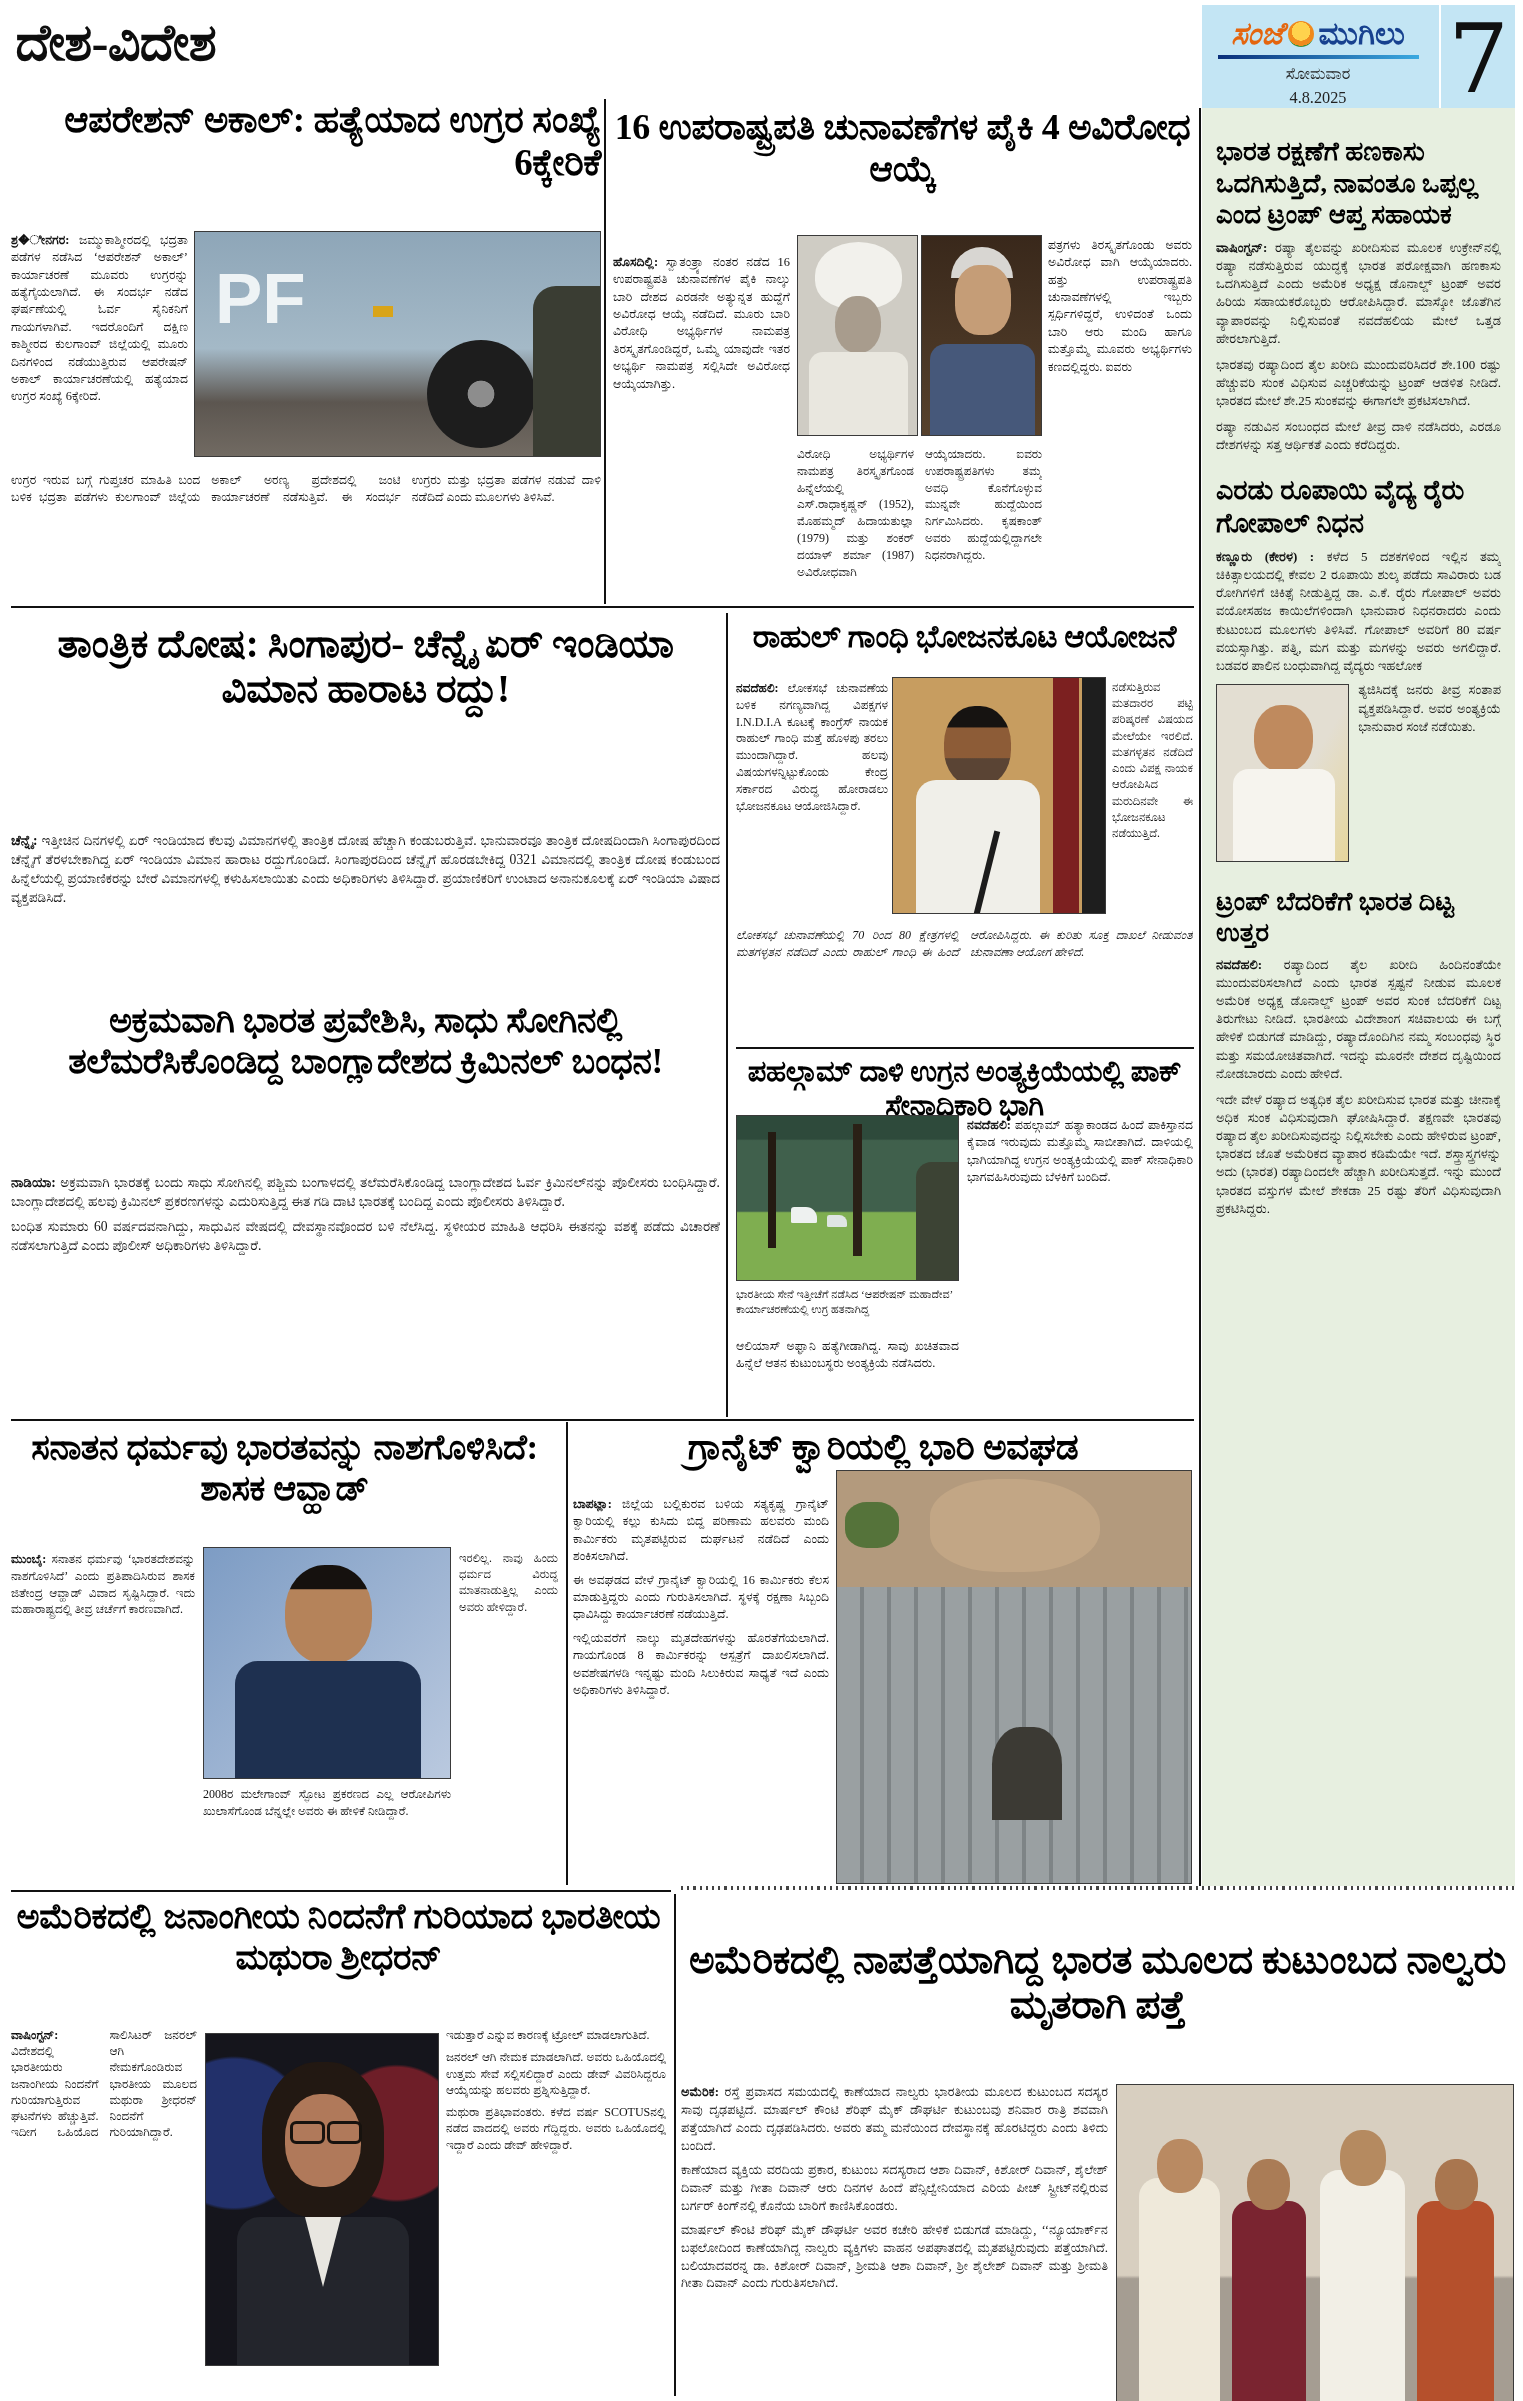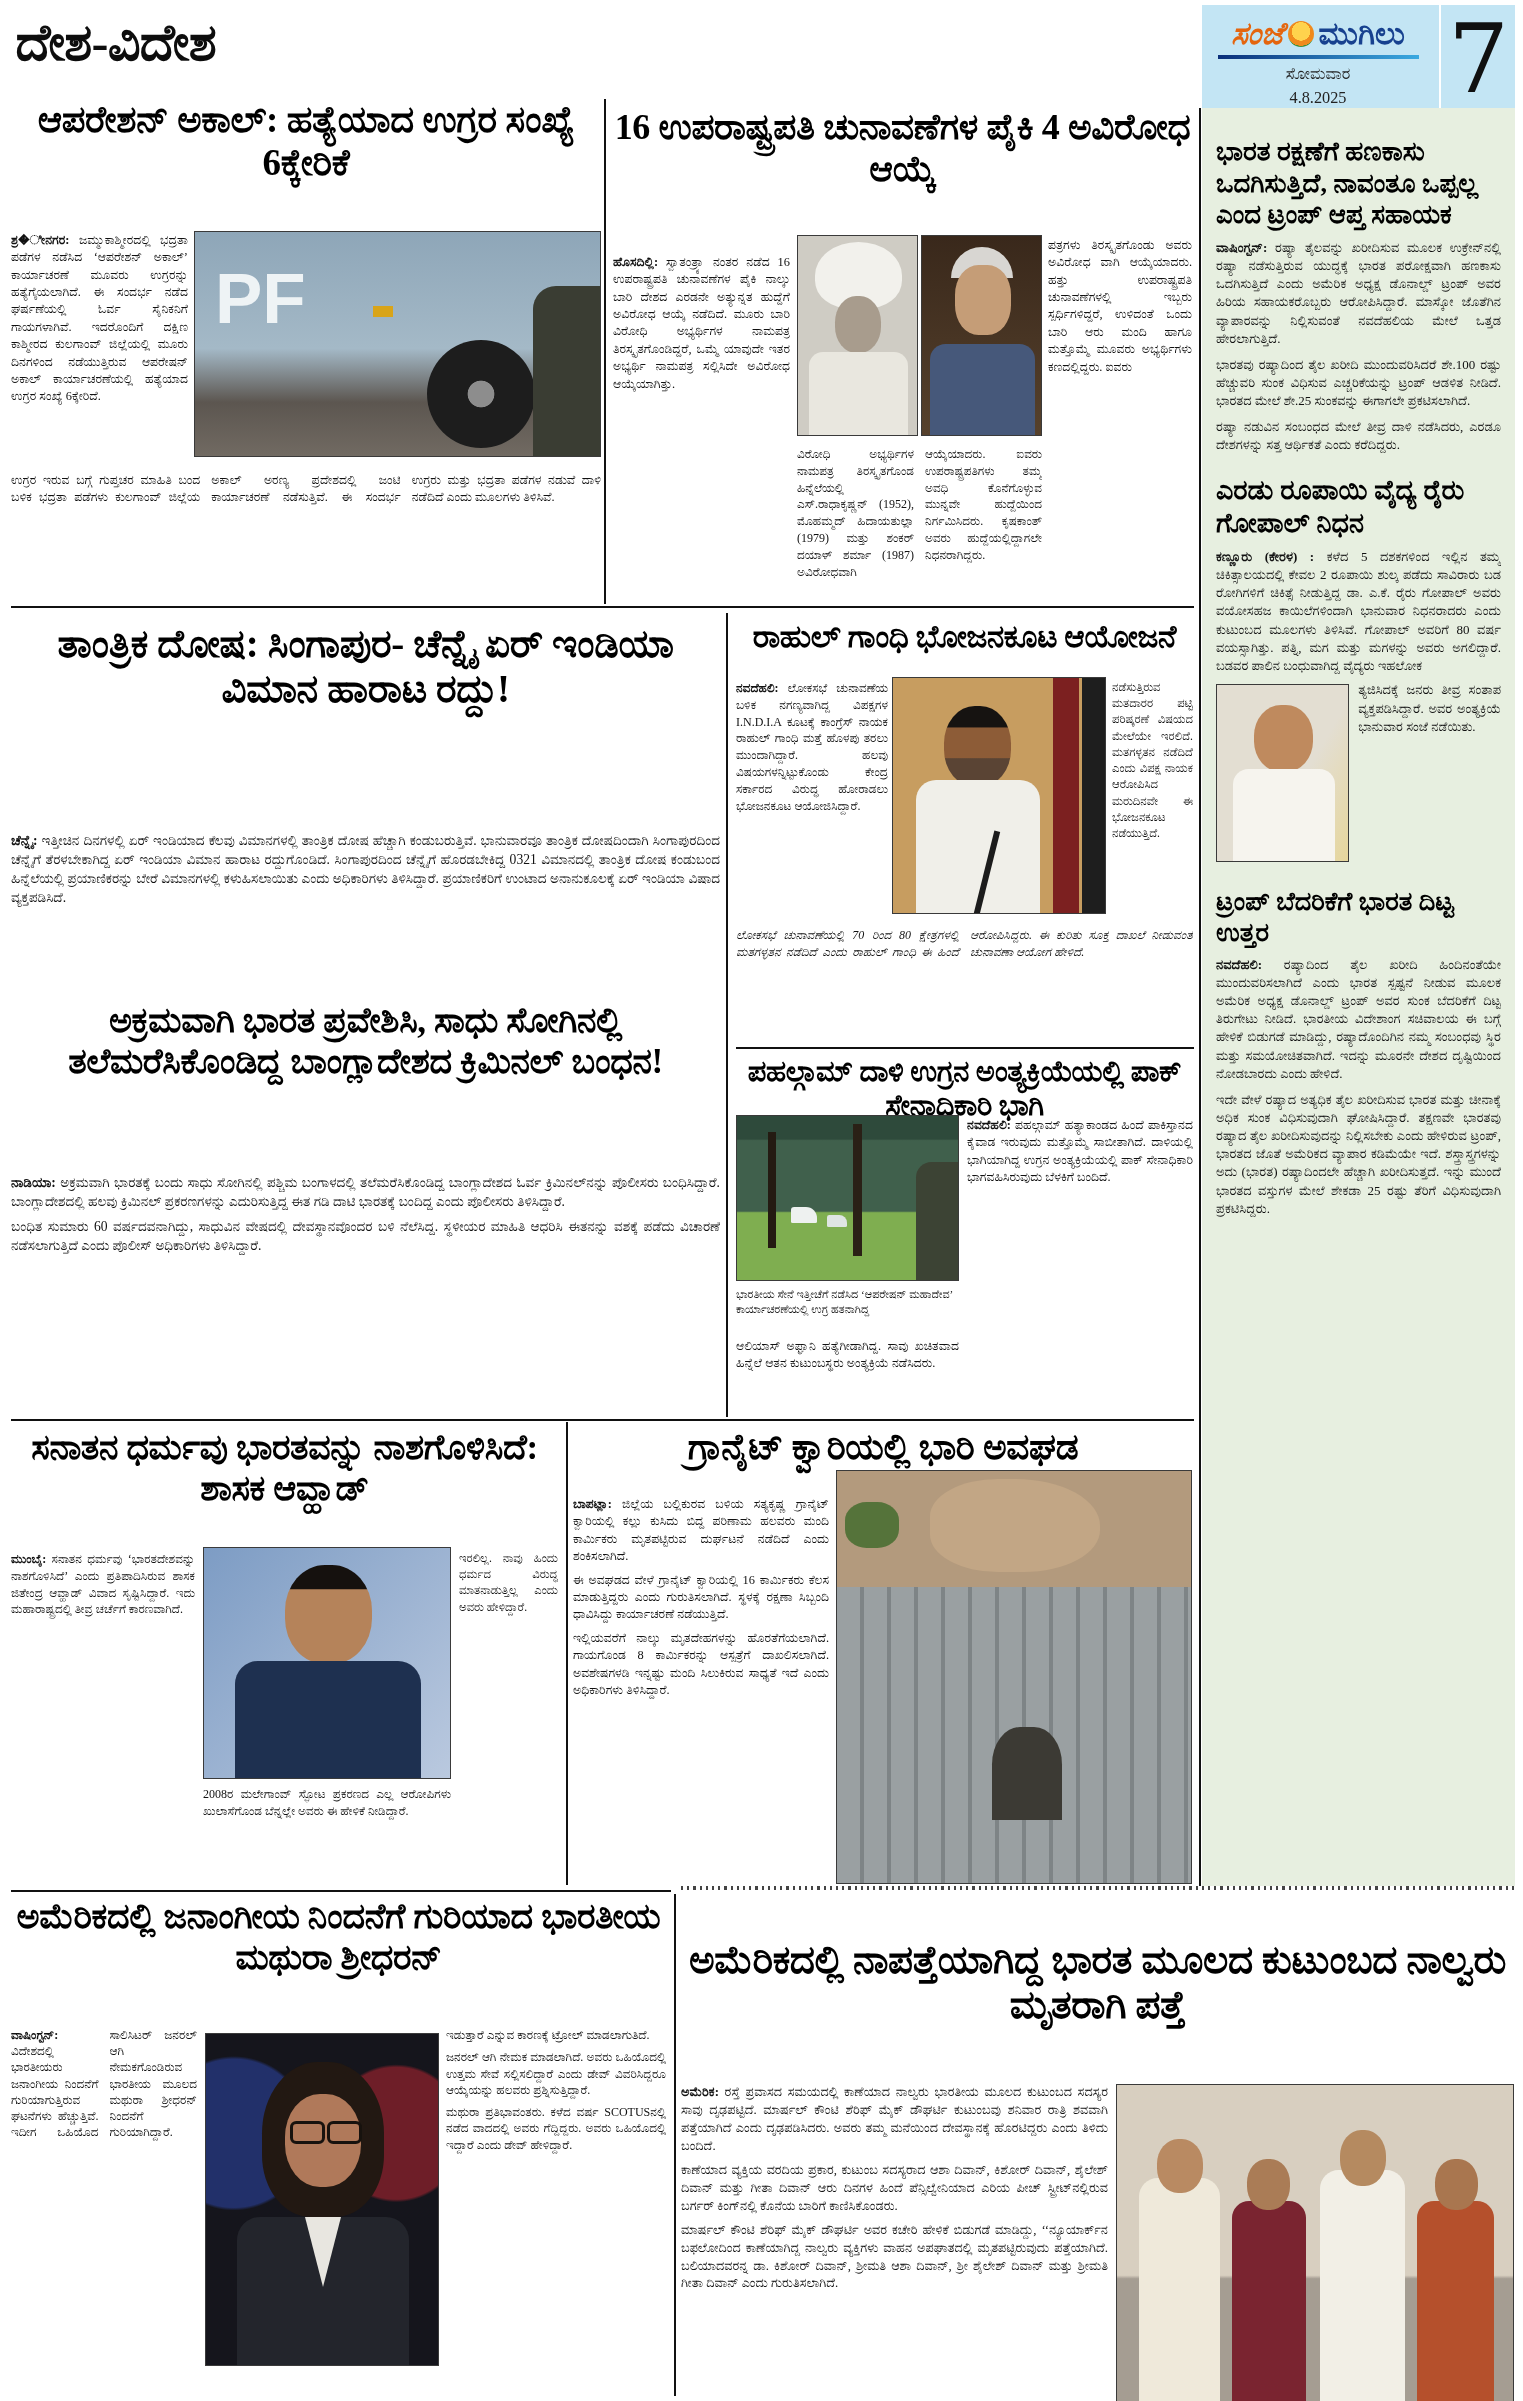--- a/index.html
+++ b/index.html
@@ -63,21 +63,21 @@
   <div class="vrule" style="left:726px;top:613px;height:804px;"></div>
   <div class="hrule" style="left:736px;top:1047px;width:458px;"></div>
   <div class="hrule" style="left:11px;top:1419px;width:1183px;"></div>
   <div class="vrule" style="left:566px;top:1422px;height:463px;"></div>
   <div class="vrule" style="left:1199px;top:108px;height:1778px;"></div>
   <div class="hrule" style="left:11px;top:1890px;width:660px;"></div>
   <div class="dotted" style="left:681px;top:1886px;width:833px;"></div>
   <div class="vrule" style="left:674px;top:1894px;height:502px;"></div>
 
   <div class="abs" style="left:11px;top:99px;width:590px;height:503px;">
-    <div class="hl" style="font-size:37px;">ಆಪರೇಶನ್ ಅಕಾಲ್: ಹತ್ಯೆಯಾದ ಉಗ್ರರ ಸಂಖ್ಯೆ 6ಕ್ಕೇರಿಕೆ</div>
+    <div class="hl" style="font-size:37px;text-align:right;">ಆಪರೇಶನ್ ಅಕಾಲ್: ಹತ್ಯೆಯಾದ ಉಗ್ರರ ಸಂಖ್ಯೆ 6ಕ್ಕೇರಿಕೆ</div>
     <div class="bt" style="position:absolute;left:0;top:133px;width:177px;height:341px;font-size:12.4px;">
       <b class="dl">ಶ್ರ�ೀನಗರ:</b>
       <span>ಜಮ್ಮುಕಾಶ್ಮೀರದಲ್ಲಿ ಭದ್ರತಾ ಪಡೆಗಳ ನಡೆಸಿದ ‘ಆಪರೇಶನ್ ಅಕಾಲ್’ ಕಾರ್ಯಾಚರಣೆ ಮೂವರು ಉಗ್ರರನ್ನು ಹತ್ಯೆಗೈಯಲಾಗಿದೆ. ಈ ಸಂದರ್ಭ ನಡೆದ ಘರ್ಷಣೆಯಲ್ಲಿ ಓರ್ವ ಸೈನಿಕನಿಗೆ ಗಾಯಗಳಾಗಿವೆ. ಇದರೊಂದಿಗೆ ದಕ್ಷಿಣ ಕಾಶ್ಮೀರದ ಕುಲಗಾಂವ್ ಜಿಲ್ಲೆಯಲ್ಲಿ ಮೂರು ದಿನಗಳಿಂದ ನಡೆಯುತ್ತಿರುವ ಆಪರೇಷನ್ ಅಕಾಲ್ ಕಾರ್ಯಾಚರಣೆಯಲ್ಲಿ ಹತ್ಯೆಯಾದ ಉಗ್ರರ ಸಂಖ್ಯೆ 6ಕ್ಕೇರಿದೆ.</span>
     </div>
     <div class="photo" style="left:183px;top:132px;width:407px;height:226px;background:linear-gradient(180deg,#8ea6b8 0%,#a4b9c7 52%,#5c5650 76%,#716a62 100%);">
       <div class="ph" style="left:20px;top:26px;font-family:'Liberation Sans',sans-serif;font-weight:800;font-size:71px;color:#eef3f5;">PF</div>
       <div class="ph" style="left:232px;top:108px;width:108px;height:108px;border-radius:50%;background:radial-gradient(circle,#8d8d8d 0 17%,#1d1d1d 18% 100%);"></div>
       <div class="ph" style="right:0;top:54px;width:67px;height:172px;background:#3a3d33;border-radius:23px 0 0 0;"></div>
       <div class="ph" style="left:178px;top:74px;width:20px;height:11px;background:#d9a418;"></div>
     </div>

